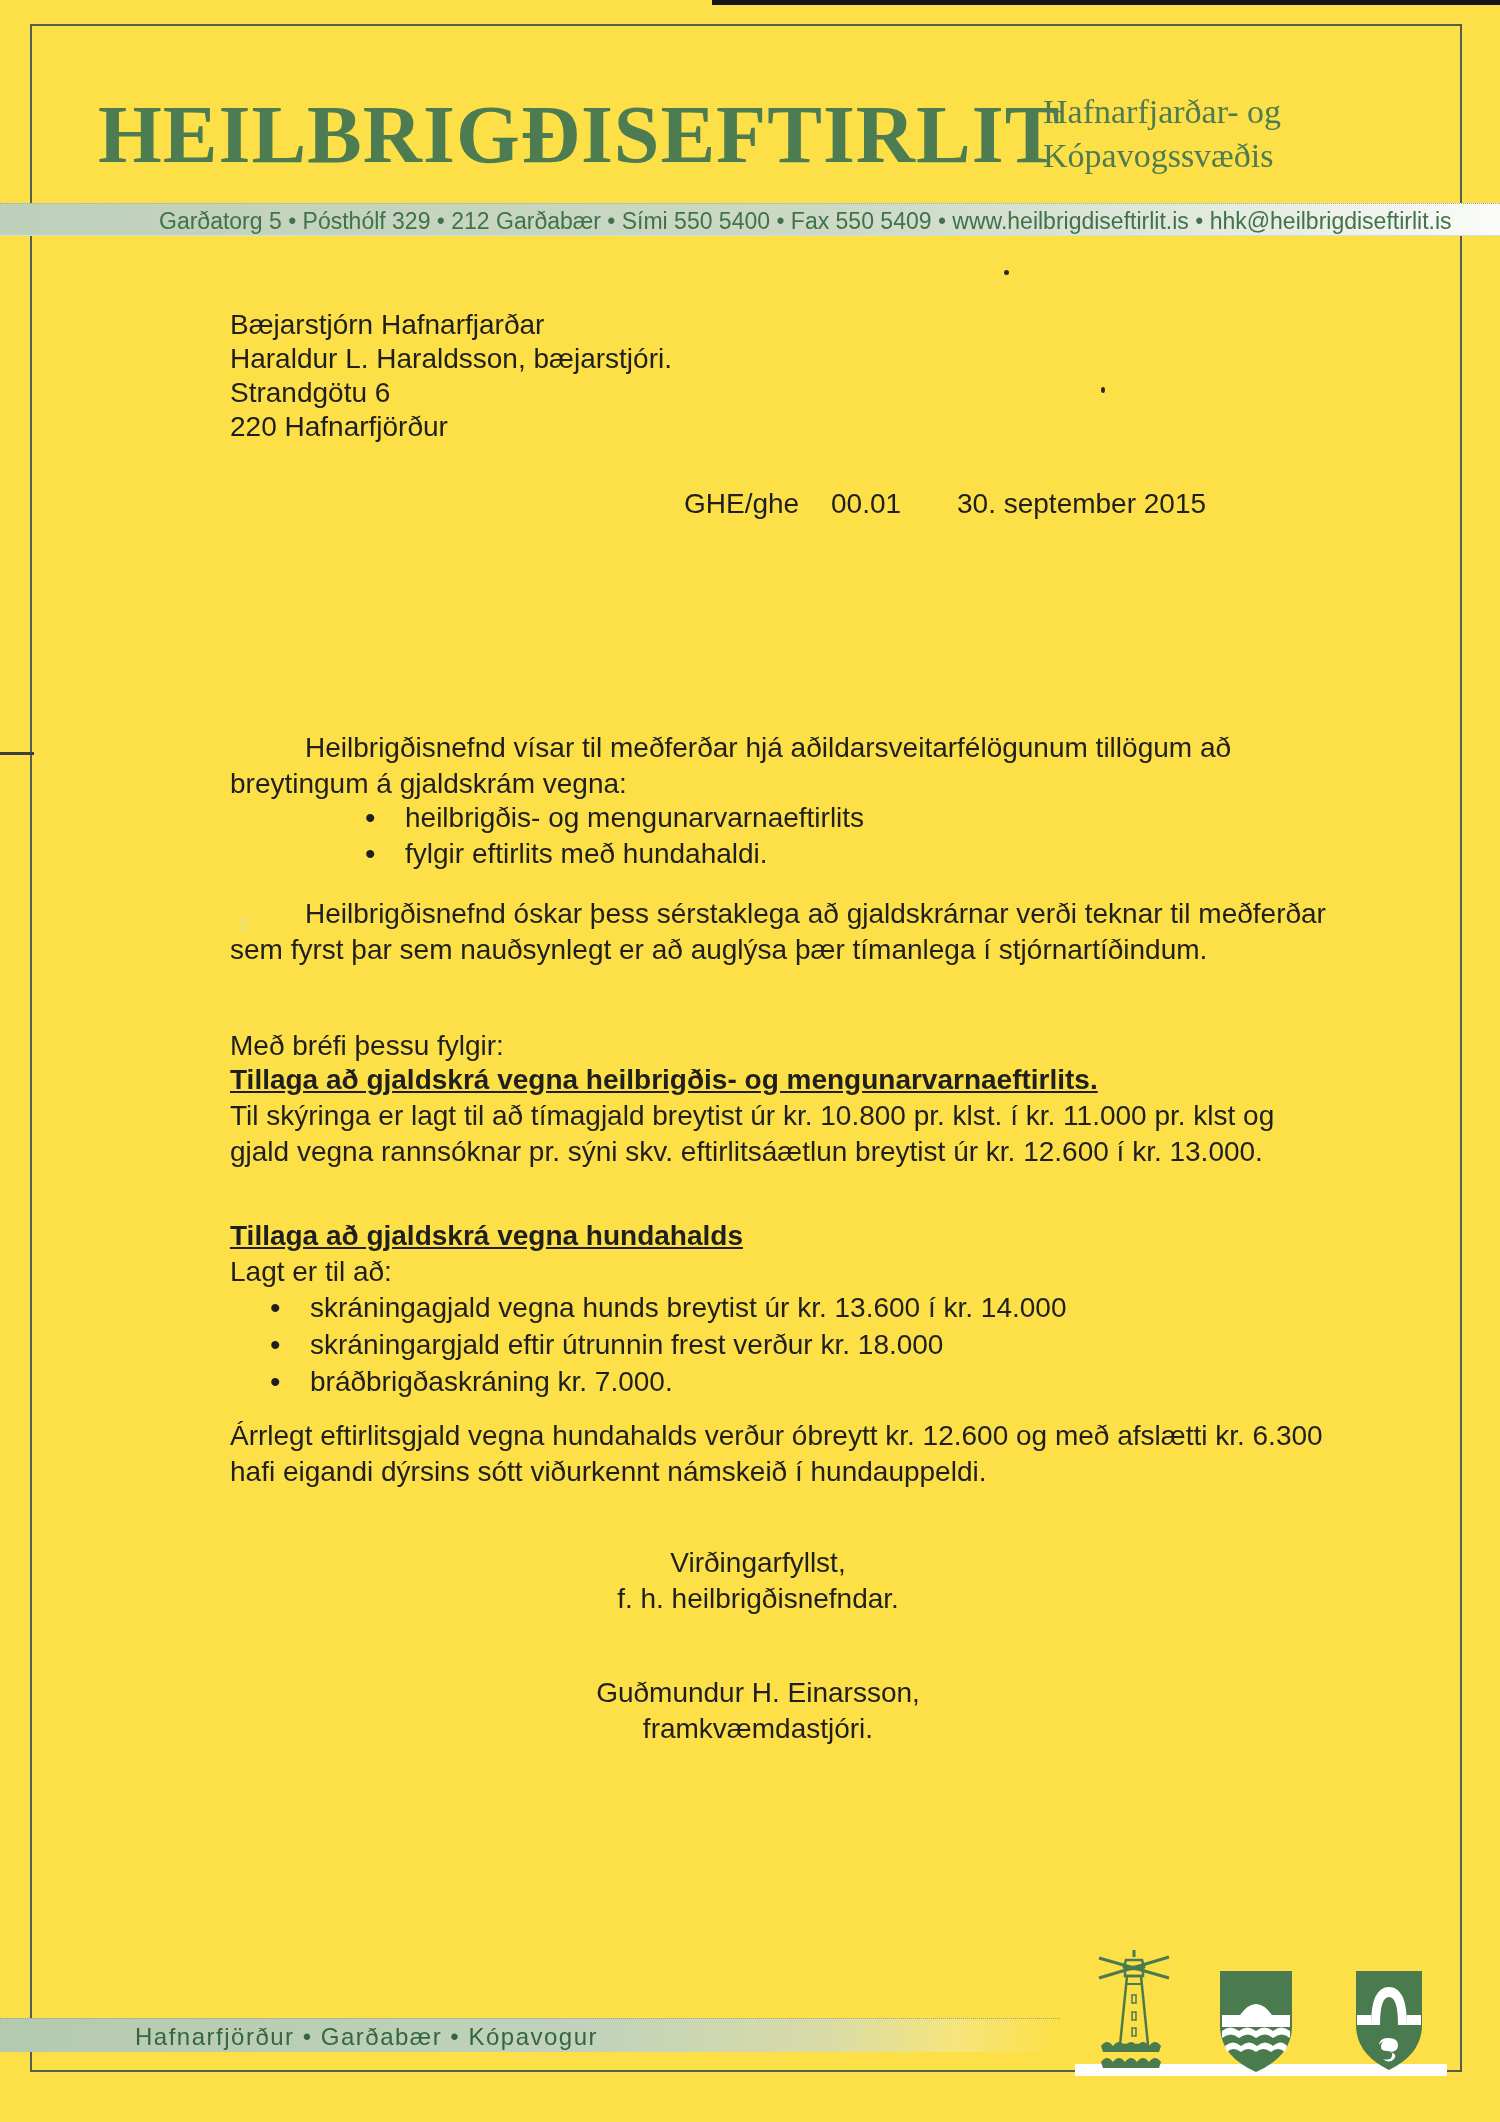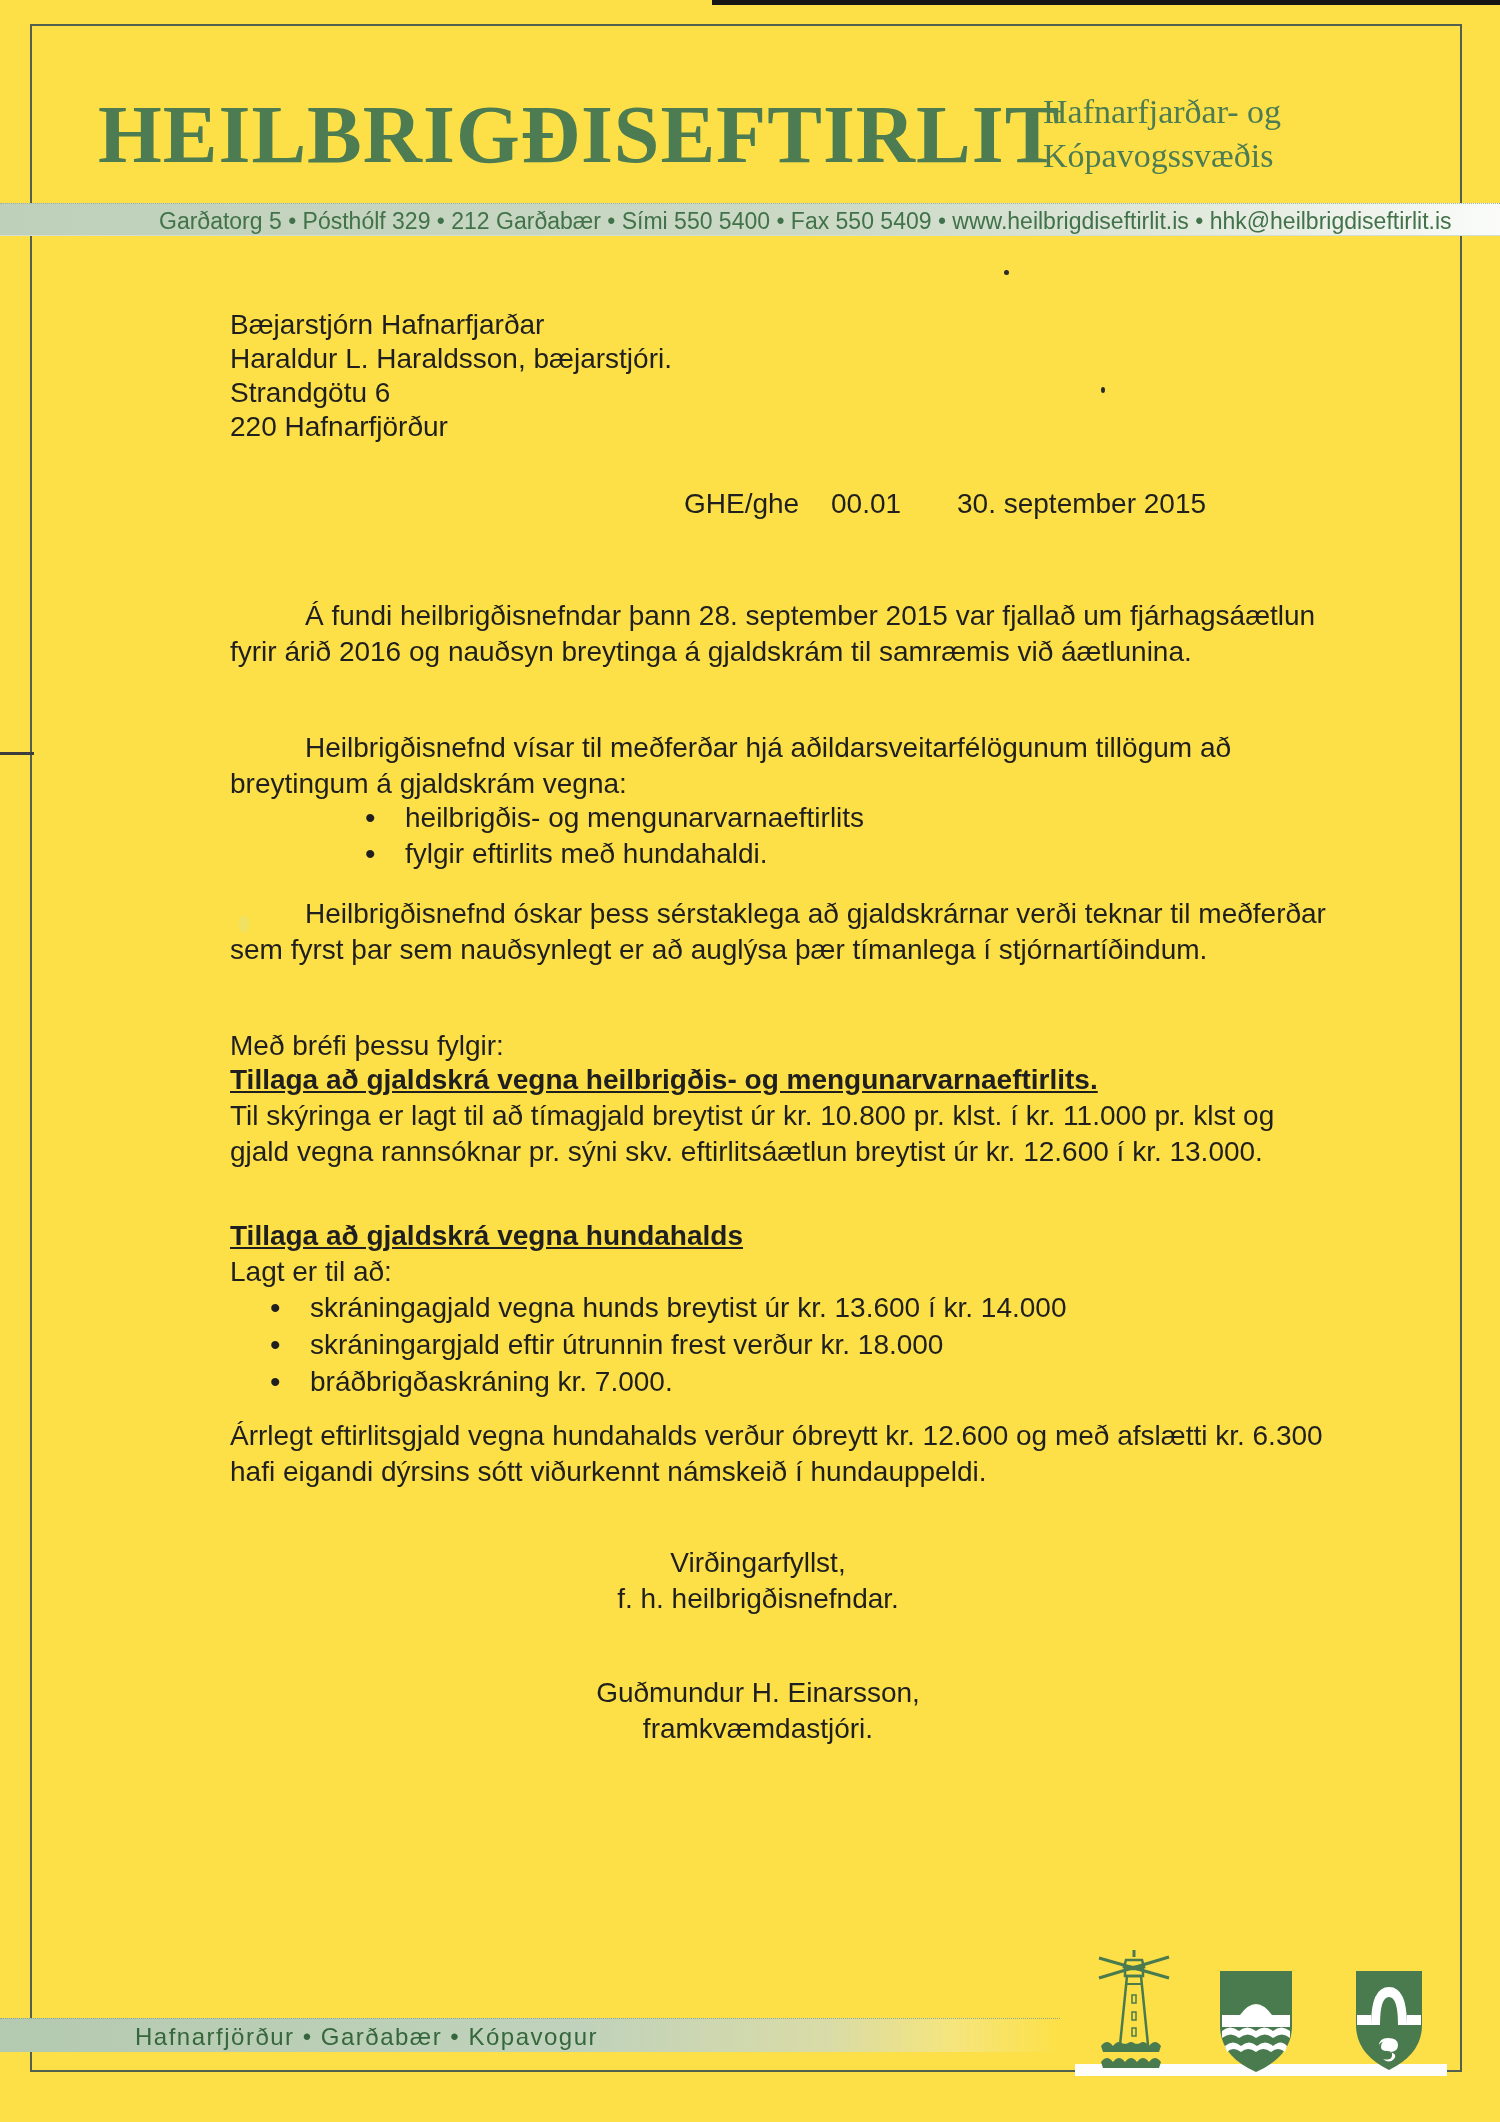--- a/index.html
+++ b/index.html
@@ -122,21 +122,20 @@
     <div>Strandgötu 6</div>
     <div>220 Hafnarfjörður</div>
   </div>
 
   <div class="abs bodytext refline" style="left:0;top:486px;width:1201px;height:36px;">
     <span class="ref-code">GHE/ghe</span>
     <span class="ref-num">00.01</span>
     <span class="ref-date">30. september 2015</span>
   </div>
 
-  <div class="abs bodytext para indent p1">Á fundi heilbrigðisnefndar þann 28. september 2015 var fjallað um fjárhagsáætlun fyrir árið 2016 og nauðsyn breytinga á gjaldskrám til samræmis við áætlunina.</div>
 
   <div class="abs bodytext para indent p2">Heilbrigðisnefnd vísar til meðferðar hjá aðildarsveitarfélögunum tillögum að breytingum á gjaldskrám vegna:</div>
   <div class="abs bodytext bullets1">
     <div class="bullet-row">heilbrigðis- og mengunarvarnaeftirlits</div>
     <div class="bullet-row">fylgir eftirlits með hundahaldi.</div>
   </div>
 
   <div class="abs bodytext para indent p3">Heilbrigðisnefnd óskar þess sérstaklega að gjaldskrárnar verði teknar til meðferðar sem fyrst þar sem nauðsynlegt er að auglýsa þær tímanlega í stjórnartíðindum.</div>
 
   <div class="abs bodytext para p-attach">Með bréfi þessu fylgir:</div>

